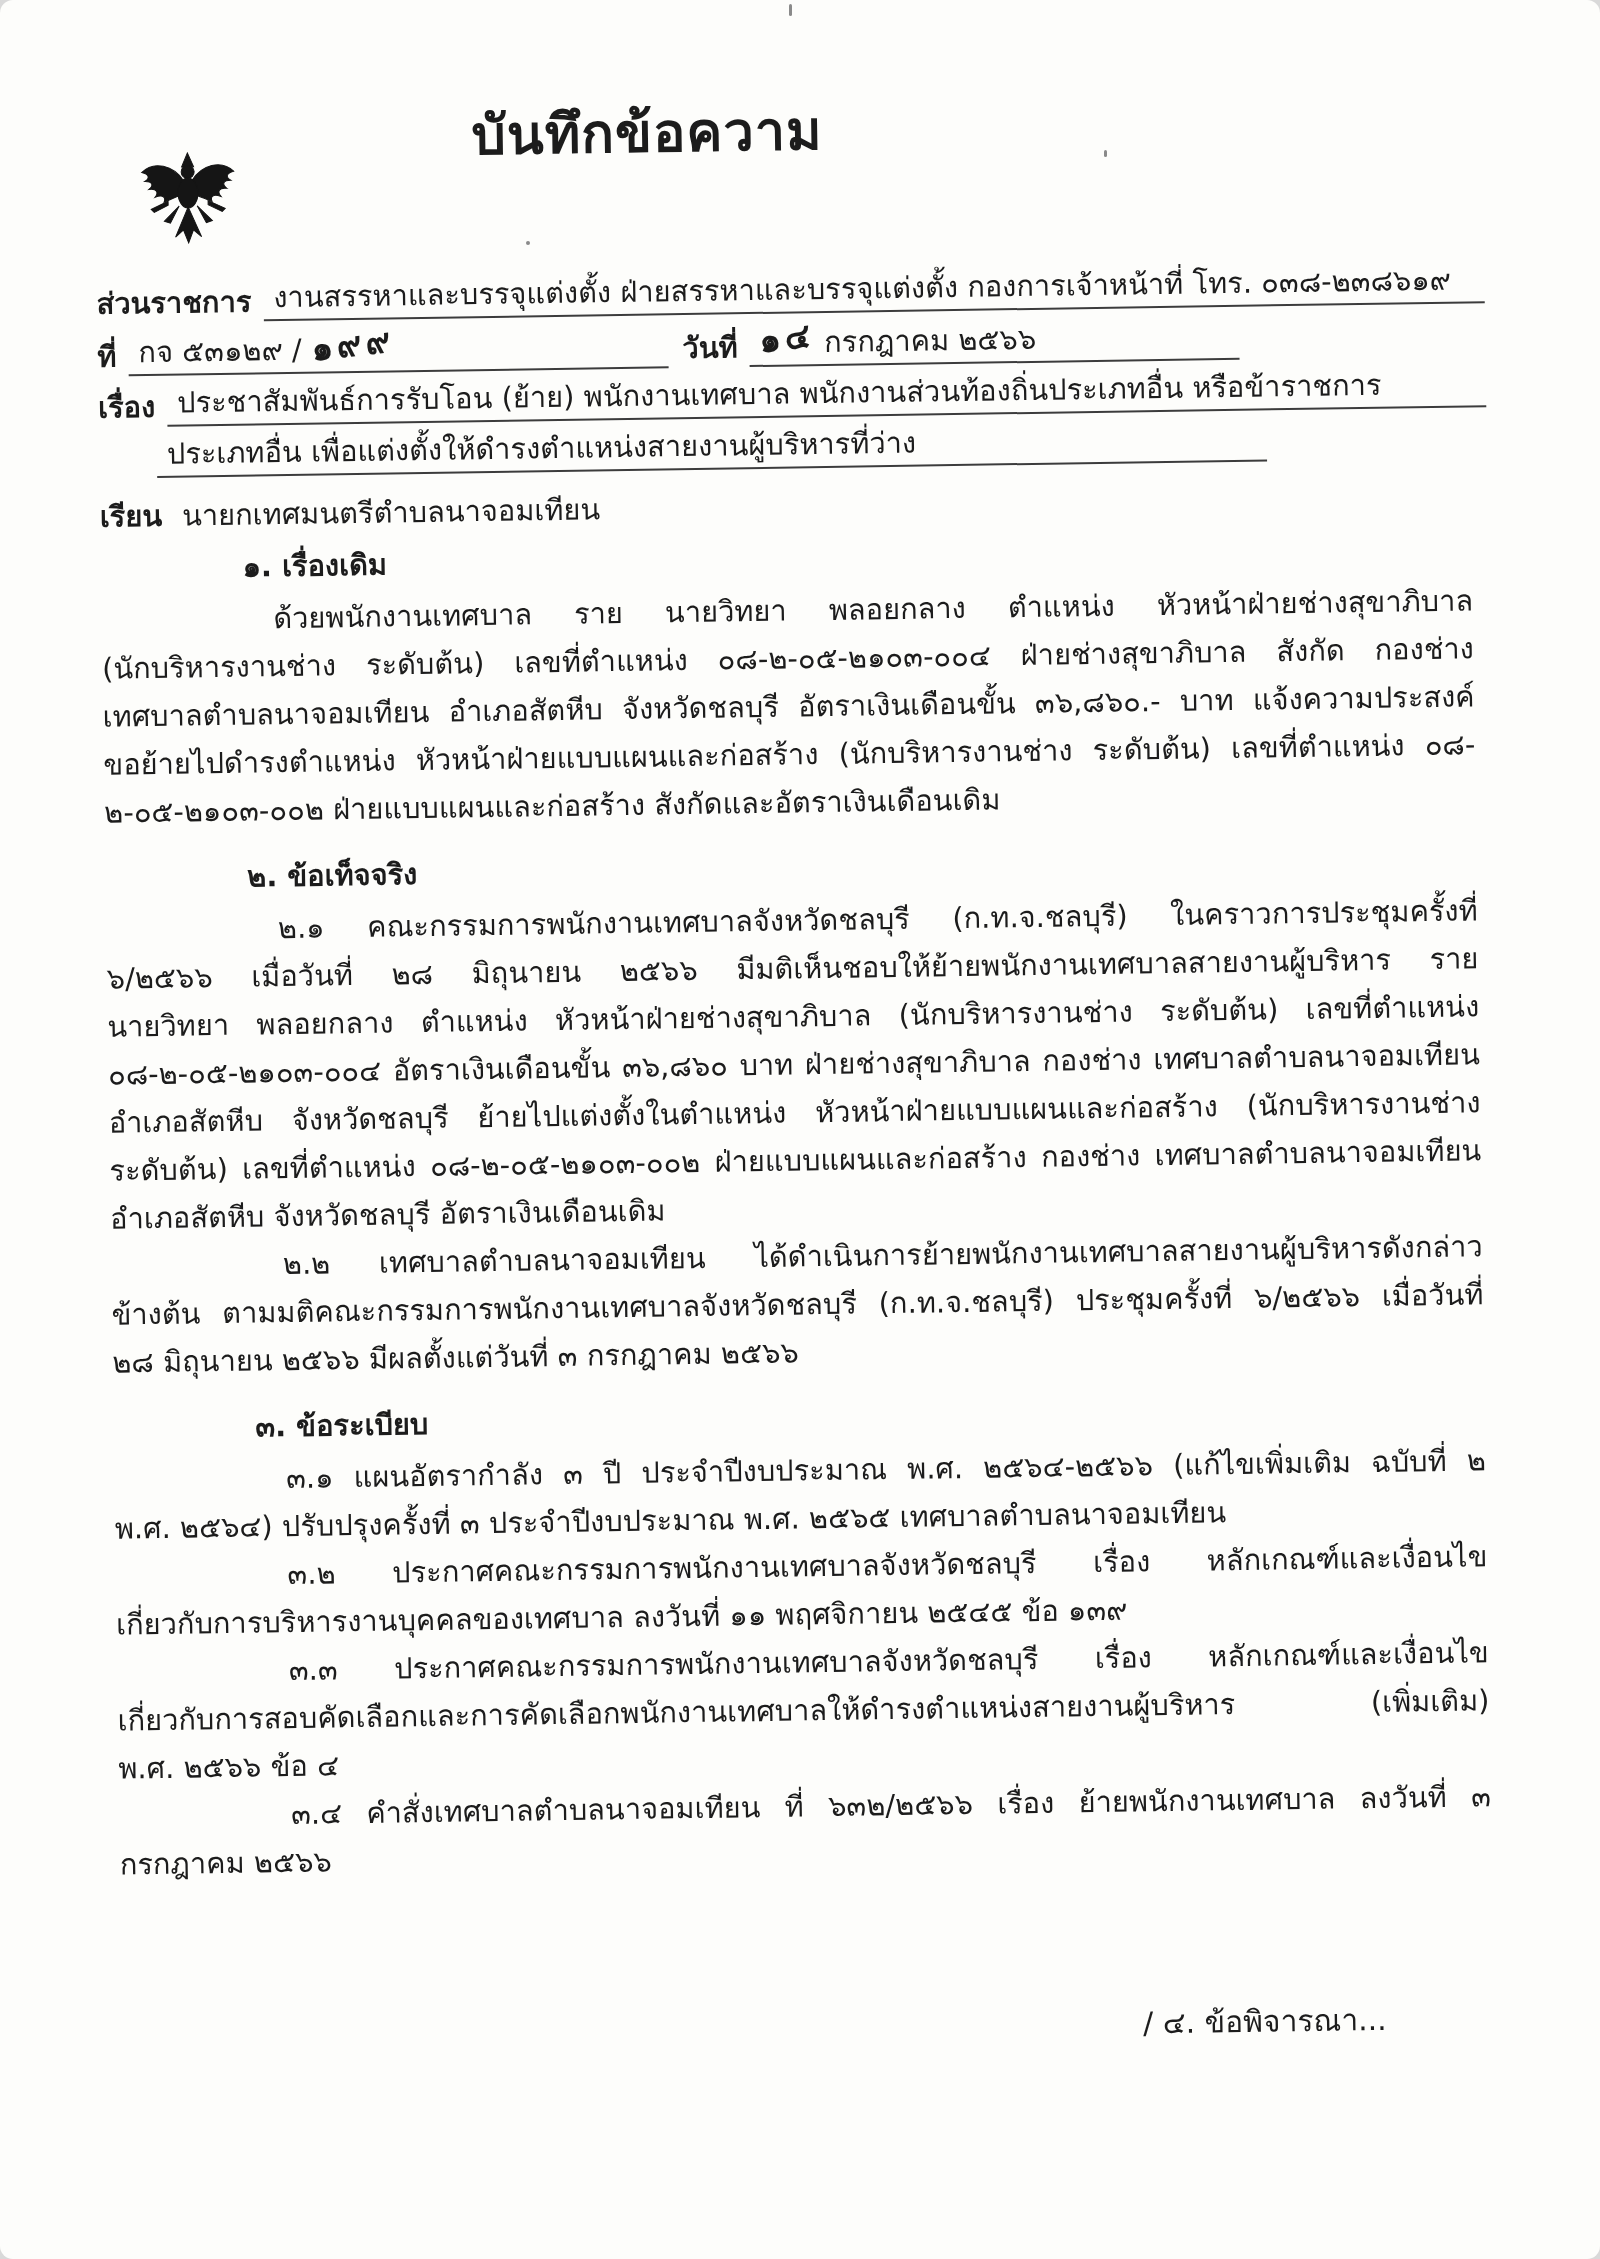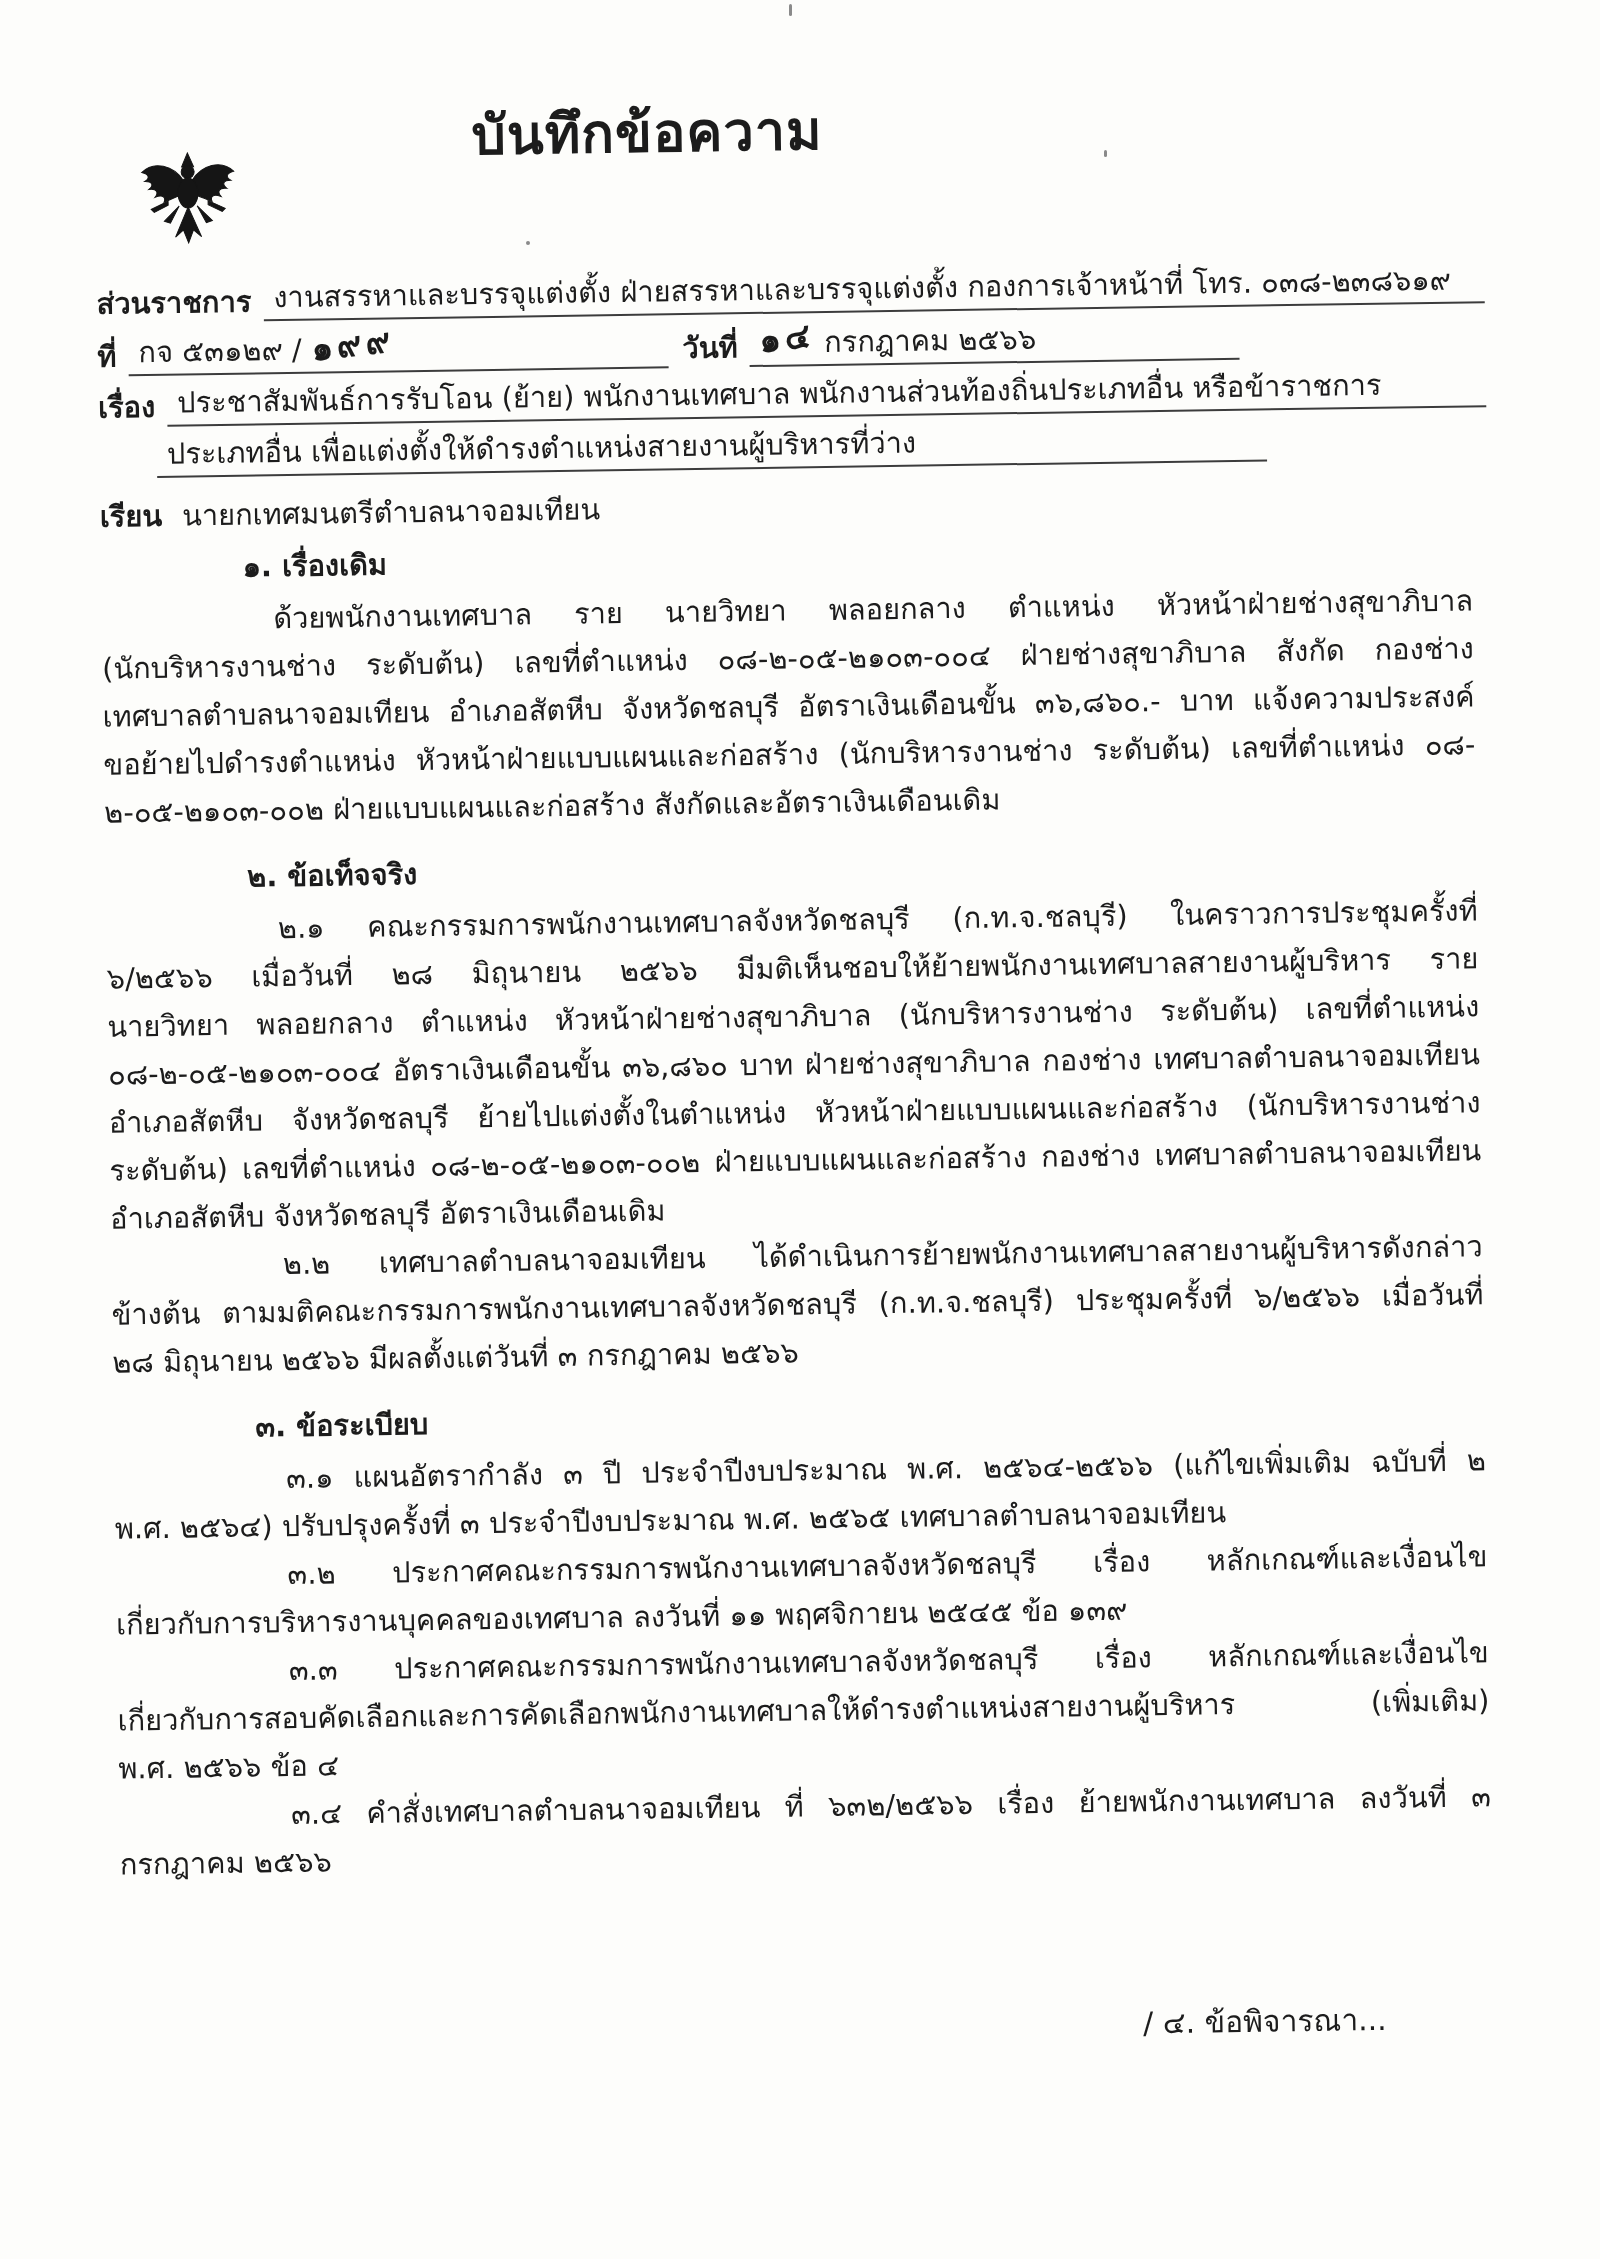--- a/index.html
+++ b/index.html
@@ -1,19 +1,19 @@
 <!DOCTYPE html>
 <html><head>
 <meta charset="utf-8">
 <style>
   html,body { margin:0; padding:0; background:#d9d9d9; }
   .sheet {
     position:relative; width:1600px; height:2259px; margin:0 auto;
     background:#fdfdfb; overflow:hidden;
-    font-family:"DejaVu Sans", sans-serif; color:#1c1c1c;
+    font-family:"DejaVu Sans", sans-serif; color:#1c1c1c;border-radius:13px;
     -webkit-font-smoothing:antialiased;
   }
   .skew { position:absolute; inset:0; transform:rotate(-0.85deg); transform-origin:760px 1000px; }
 
   
   .emblem { position:absolute; left:150px; top:140px; width:100px; height:125px; }
   .title  { position:absolute; left:380px; top:88px; width:560px; text-align:center;
             font-size:54px; font-weight:bold; letter-spacing:1px; }
 
   

